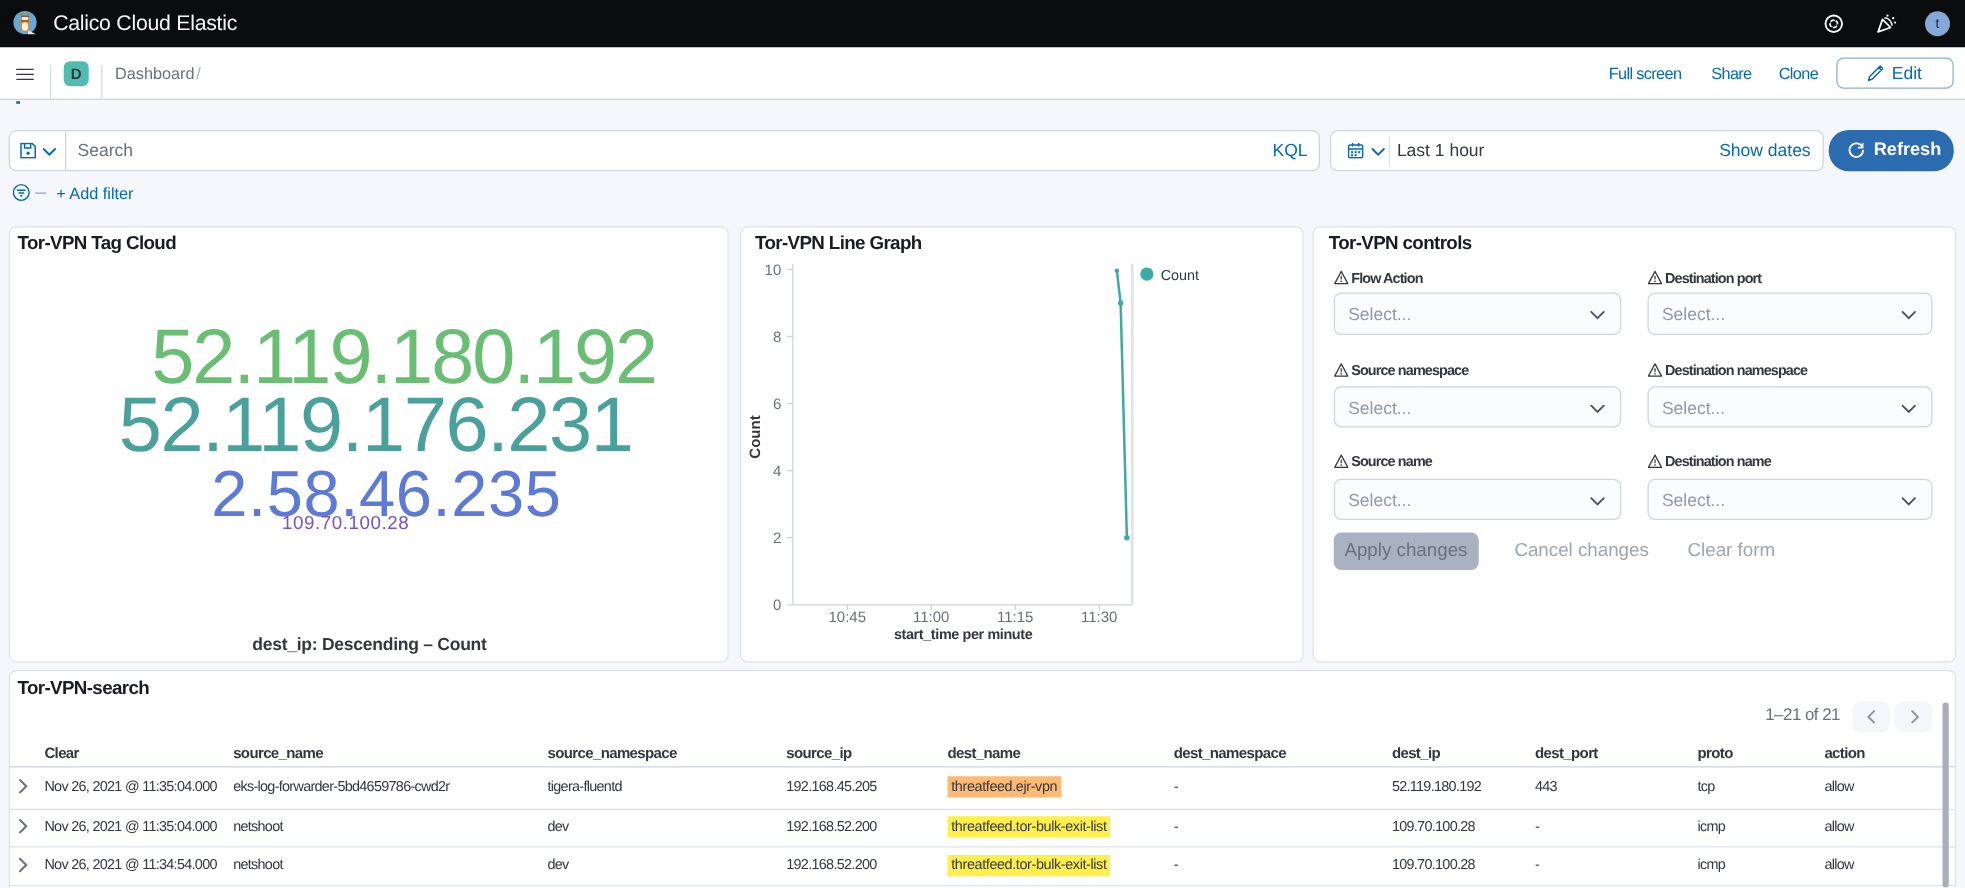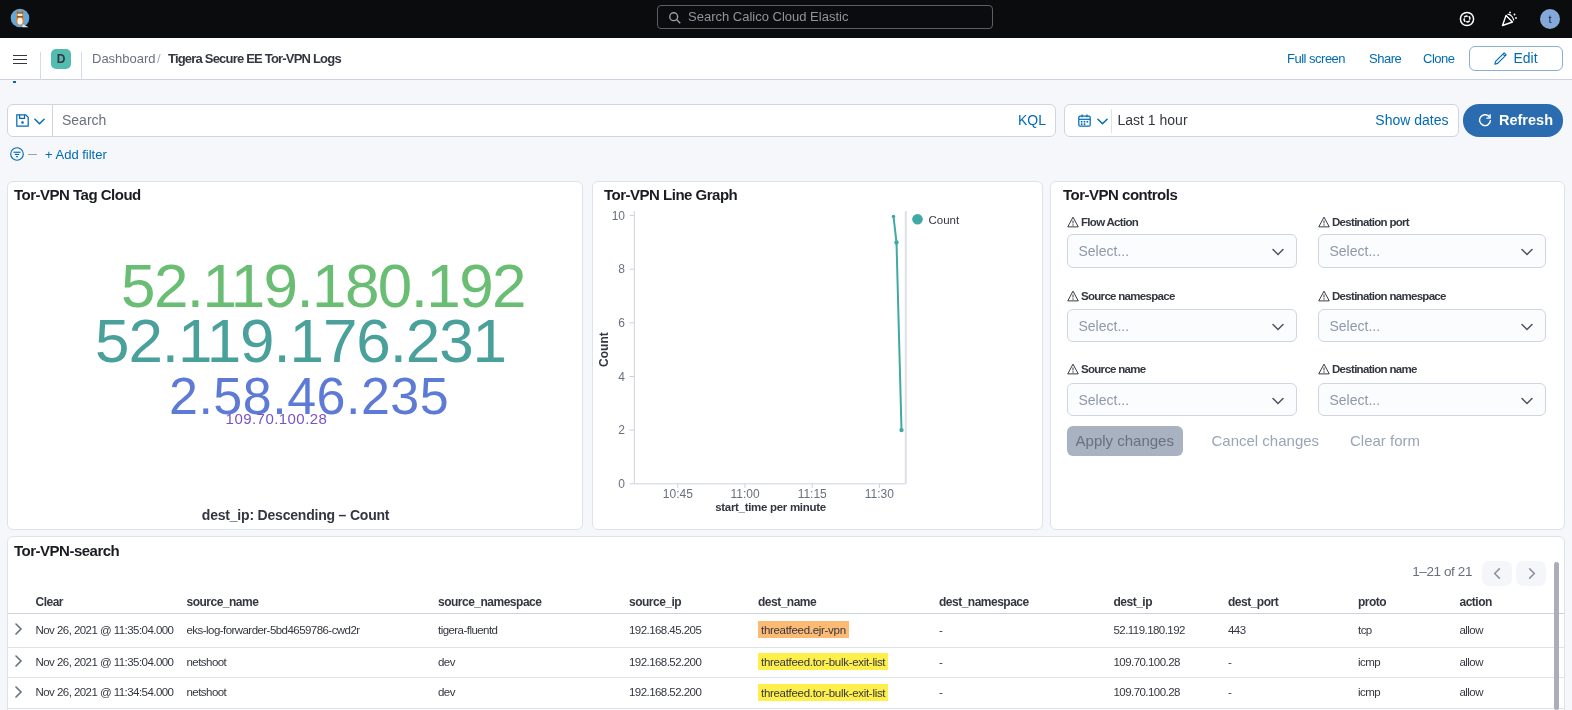--- a/index.html
+++ b/index.html
@@ -21,27 +21,21 @@
     <path d="M14.5 4.5 L12.5 2.2 L11 4.2 Z" fill="#c87828"></path>
     <rect x="6.2" y="3.8" width="7.6" height="13.5" rx="3.5" fill="#d98630"></rect>
     <rect x="7.6" y="5.2" width="4.8" height="2.8" rx="1.2" fill="#f2ede2"></rect>
     <g stroke="#5a4030" stroke-width="0.9">
         <line x1="7" y1="5" x2="13" y2="5"></line>
         <line x1="7" y1="8.8" x2="13" y2="8.8"></line>
       </g>
     <ellipse cx="10" cy="13.2" rx="2.6" ry="3.4" fill="#f6f3ec"></ellipse>
     <path d="M12.8 16.2 L18.6 19.3 L12.2 19.3 Z" fill="#e8e8e8"></path>
   </svg>
-  <div class="abs" style="left:657px;top:5px;width:336px;height:24px;border:1px solid #5c6066;border-radius:4px">
-    <svg class="abs" style="left:10px;top:5px" width="14" height="14" viewBox="0 0 16 16">
-        <circle cx="6.5" cy="6.5" r="4.5" fill="none" stroke="#9aa0a8" stroke-width="1.6"></circle>
-        <line x1="10" y1="10" x2="14" y2="14" stroke="#9aa0a8" stroke-width="1.6"></line>
-      </svg>
-    <div class="abs" style="left:30px;top:0;height:22px;line-height:22px;color:#8f949c;font-size:13px">Search Calico Cloud Elastic</div>
-  </div>
+  <div class="abs" style="left:42.5px;top:0;height:38px;line-height:38px;color:#f5f6f8;font-size:17px;letter-spacing:-0.2px">Calico Cloud Elastic</div>
   <svg class="abs" style="left:1459px;top:11px" width="16" height="16" viewBox="0 0 16 16">
     <circle cx="8" cy="8" r="6.6" fill="none" stroke="#fff" stroke-width="1.5"></circle>
     <circle cx="8" cy="8" r="3" fill="none" stroke="#fff" stroke-width="1.4"></circle>
     <g stroke="#0b0c0e" stroke-width="1.6">
         <line x1="3.6" y1="6.2" x2="5.4" y2="7"></line>
         <line x1="10.6" y1="9" x2="12.4" y2="9.8"></line>
         <line x1="6.2" y1="12.4" x2="7" y2="10.6"></line>
         <line x1="9" y1="5.4" x2="9.8" y2="3.6"></line>
       </g>
   </svg>
@@ -57,21 +51,20 @@
 
 <div class="abs" style="left:0;top:38px;width:1572px;height:42px;background:#fff;border-bottom:1px solid #ccd3df">
   <div class="abs" style="left:13px;top:16.5px;width:14px;height:1.6px;background:#343741"></div>
   <div class="abs" style="left:13px;top:20.6px;width:14px;height:1.6px;background:#343741"></div>
   <div class="abs" style="left:13px;top:24.7px;width:14px;height:1.6px;background:#343741"></div>
   <div class="abs" style="left:40px;top:14px;width:1px;height:28px;background:#d3dae6"></div>
   <div class="abs" style="left:51px;top:11px;width:20px;height:20px;border-radius:5px;background:#52bcb1;text-align:center;line-height:20px;font-size:12px;font-weight:bold;color:#343741">D</div>
   <div class="abs" style="left:81px;top:14px;width:1px;height:28px;background:#d3dae6"></div>
   <div class="abs" style="left:92px;top:0;height:42px;line-height:42px;font-size:13px;color:#69707d">Dashboard</div>
     <div class="abs" style="left:157px;top:0;height:42px;line-height:42px;font-size:13px;color:#a7aebb">/</div>
-    <div class="abs" style="left:168px;top:0;height:42px;line-height:42px;font-size:13px;letter-spacing:-0.8px;color:#343741;font-weight:bold">Tigera Secure EE Tor-VPN Logs</div>
   <div class="abs blue" style="left:1287px;top:0;height:42px;line-height:42px;font-size:13px;letter-spacing:-0.5px">Full screen</div>
     <div class="abs blue" style="left:1369px;top:0;height:42px;line-height:42px;font-size:13px;letter-spacing:-0.5px">Share</div>
     <div class="abs blue" style="left:1423px;top:0;height:42px;line-height:42px;font-size:13px;letter-spacing:-0.5px">Clone</div>
   <div class="abs" style="left:1469px;top:8px;width:94px;height:25px;border:1px solid #89aed7;border-radius:6px;text-align:center;line-height:23px;font-size:14px;color:#006bb4">
     <svg style="display:inline-block;vertical-align:-2px;margin-right:6px" width="13" height="13" viewBox="0 0 16 16">
         <path d="M1 15 L2 11.5 L12.5 1 L15 3.5 L4.5 14 Z M11 2.5 L13.5 5" fill="none" stroke="#006bb4" stroke-width="1.4" stroke-linejoin="round"></path>
       </svg>Edit</div>
 </div>
 <div class="abs" style="left:13px;top:81px;width:3px;height:2px;background:#006bb4"></div>
 

